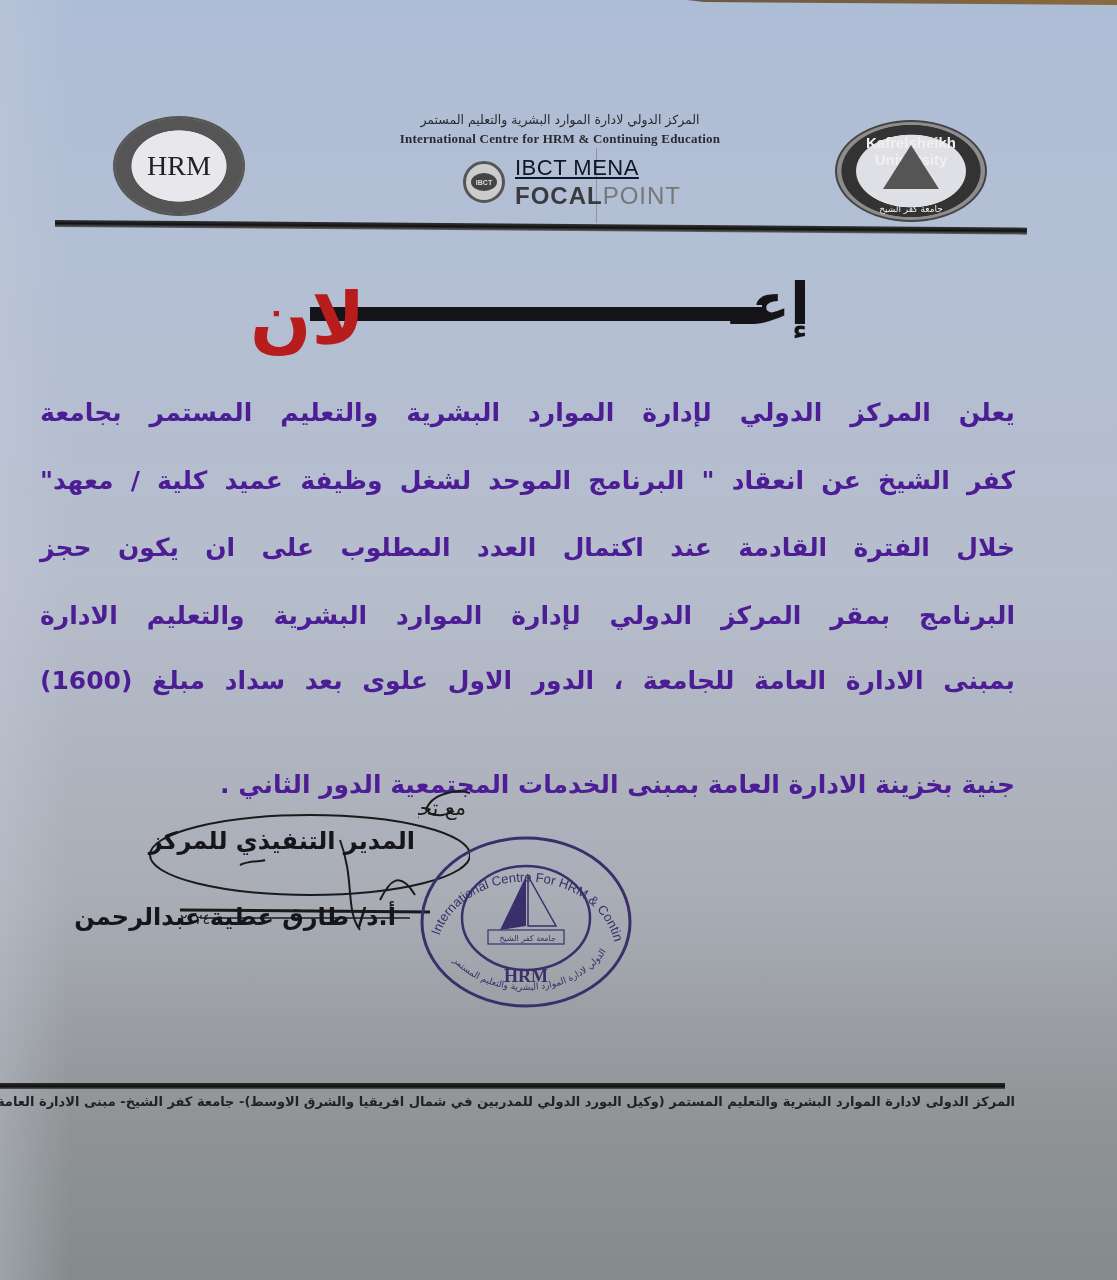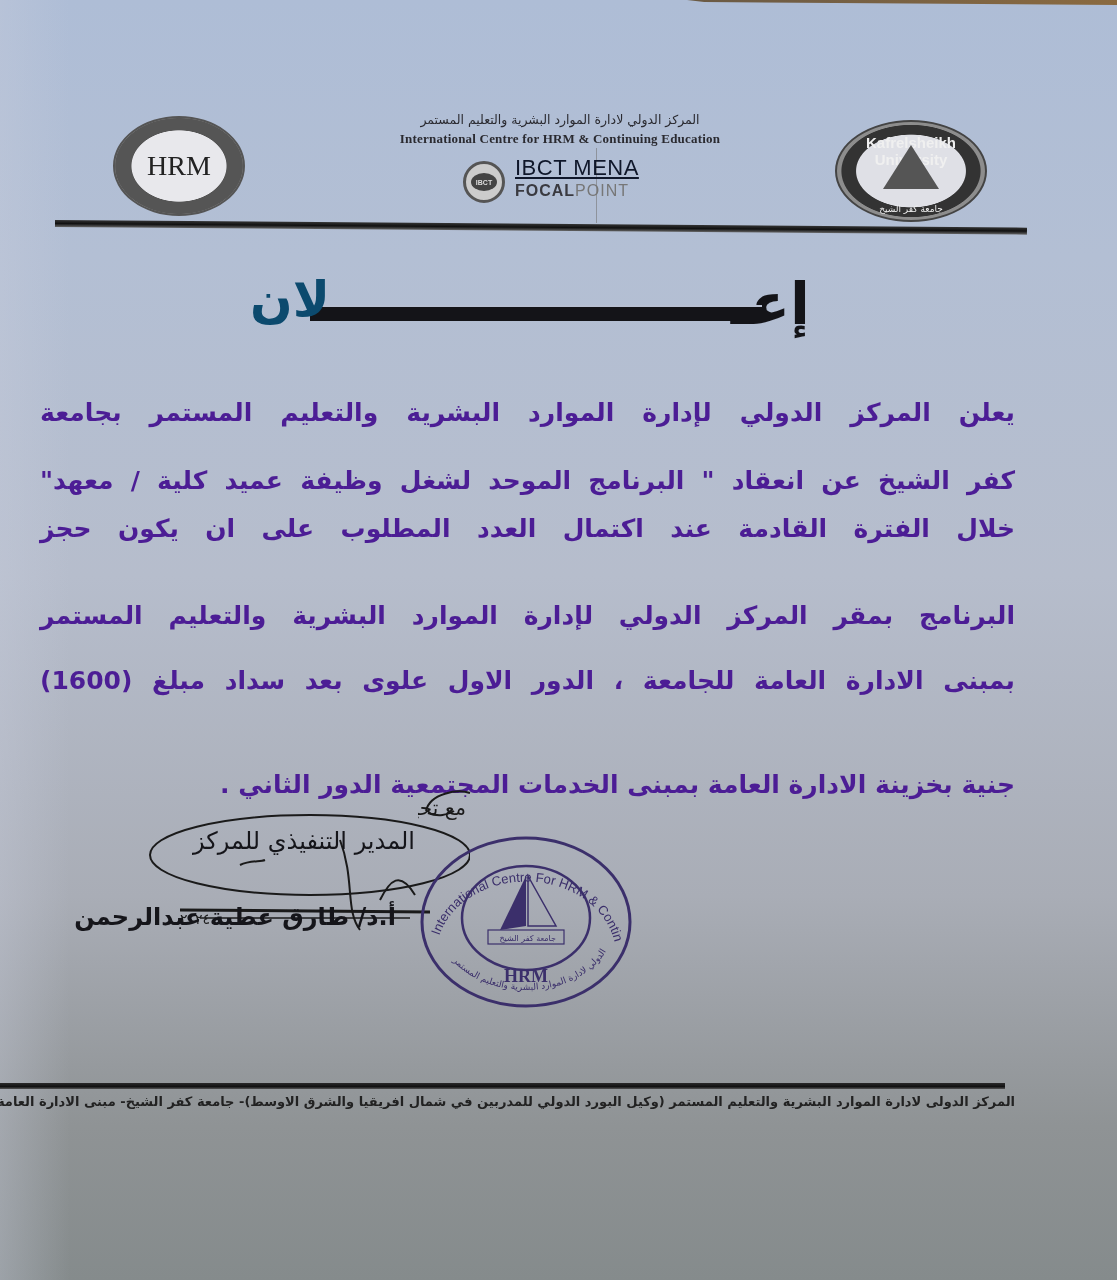--- a/index.html
+++ b/index.html
@@ -23,21 +23,21 @@
     direction: rtl; font-family: "DejaVu Sans", sans-serif; font-size: 12.5px; color: #2a2a30; }
   .hdr-english { position: absolute; left: 350px; top: 131px; width: 420px; text-align: center;
     font-family: "Liberation Serif", serif; font-weight: bold; font-size: 13px; color: #2a2a30; letter-spacing: 0.2px; }
   .focal { position: absolute; left: 463px; top: 158px; width: 260px; height: 50px; }
   .focal .vline { position: absolute; left: 133px; top: -10px; width: 1px; height: 75px; background: #777; opacity: .6; }
   .focal .target { position: absolute; left: 0; top: 3px; width: 42px; height: 42px; border-radius: 50%;
     border: 3px solid #555; box-sizing: border-box; background: #ccc; display:flex; align-items:center; justify-content:center; }
   .focal .target .inner { width: 26px; height: 18px; border-radius: 50%; background: #444; color:#ddd; font-size:7px;
     font-weight:bold; display:flex; align-items:center; justify-content:center; font-family:"Liberation Sans",sans-serif; }
   .focal .t1 { position: absolute; left: 52px; top: -3px; font-family: "Liberation Sans", sans-serif; font-size: 22px; letter-spacing: 0.5px; color: #0f172a; text-decoration: underline; }
-  .focal .t2 { position: absolute; left: 52px; top: 24px; font-family: "Liberation Sans", sans-serif; font-size: 16px; color: #555; letter-spacing: 1px; }
+  .focal .t2 { position: absolute; left: 52px; top: 24px; font-family: "Liberation Sans", sans-serif; font-size: 24px; color: #555; letter-spacing: 1px; }
   .focal .t2 b { color: #3a3a40; }
   .focal .t2 span { color: #777; font-weight: normal; }
 
   .logo { position: absolute; border-radius: 50%; box-sizing: border-box; display:flex; align-items:center; justify-content:center; }
   .logo-hrm { left: 113px; top: 116px; width: 132px; height: 100px;
     background: radial-gradient(ellipse at center, #e8e8ec 0 52%, #555 53% 70%, #8a8a8a 71% 100%);
     border: 2px solid #555; }
   .logo-hrm .txt { font-family: "Liberation Serif", serif; font-size: 28px; color: #222; }
   .logo-ku { left: 835px; top: 120px; width: 152px; height: 102px;
     background: radial-gradient(ellipse at center, #dfe0e6 0 52%, #333 53% 66%, #8d8d8d 67% 100%);
@@ -51,28 +51,28 @@
   .rule-top { position: absolute; left: 55px; top: 220px; width: 972px; height: 7px;
     background: linear-gradient(180deg, #333 0, #111 50%, #666 100%); transform: rotate(0.45deg); transform-origin: left; }
   .rule-bottom { position: absolute; left: 0; top: 1083px; width: 1005px; height: 6px;
     background: linear-gradient(180deg, #2a2a2a 0, #111 60%, #555 100%); }
 
   
   .title { position: absolute; left: 250px; top: 275px; width: 560px; height: 80px; direction: rtl; }
   .title .kashida { position: absolute; left: 60px; right: 48px; top: 30px; height: 14px; background: #141418;
     border-top: 2px solid #b8c0d2; }
   .title .r { position:absolute; right: 0; top: 0; font-size: 58px; font-weight: bold; color:#141418; line-height: 1; }
-  .title .l { position:absolute; left: 0; top: 0; font-size: 50px; font-weight: bold; color:#0c4a6e; line-height: 1; }
+  .title .l { position:absolute; left: 0; top: 8px; font-size: 72px; font-weight: bold; color:#b91c1c; line-height: 1; }
   .line { position: absolute; left: 40px; width: 975px; direction: rtl; text-align: justify; text-align-last: justify;
     font-family: "DejaVu Sans", sans-serif; font-weight: bold; font-size: 25px; color: #4c1d95; white-space: nowrap; letter-spacing: 0.3px; }
   .line.last { text-align-last: right; }
 
   
   .sig-title { position: absolute; left: 95px; top: 827px; width: 320px; direction: rtl; text-align: right;
-    font-weight: normal; font-size: 24px; color: #15151a; }
+    font-weight: bold; font-size: 24px; color: #15151a; }
   .sig-name { position: absolute; left: 65px; top: 903px; width: 340px; direction: rtl; text-align: center;
     font-weight: bold; font-size: 24px; color: #15151a; }
   .sig-handwriting { position: absolute; left: 140px; top: 800px; width: 330px; height: 140px; }
   .approval-note { position: absolute; left: 418px; top: 785px; width: 140px; height: 50px; }
 
   
   .stamp { position: absolute; left: 416px; top: 830px; width: 220px; height: 180px; }
 
   .footer { position: absolute; left: 40px; top: 1094px; width: 975px; direction: rtl; text-align: right;
     font-size: 13px; font-weight: bold; color: #222; white-space: nowrap; }
@@ -108,22 +108,22 @@
 <div class="rule-top"></div>
 
 <div class="title">
   <span class="r">إعـ</span>
   <div class="kashida"></div>
   <span class="l">لان</span>
 </div>
 
 <div class="line" style="top:398px">يعلن المركز الدولي لإدارة الموارد البشرية والتعليم المستمر بجامعة</div>
 <div class="line" style="top:466px">كفر الشيخ عن انعقاد " البرنامج الموحد لشغل وظيفة عميد كلية / معهد"</div>
-<div class="line" style="top:514px">خلال الفترة القادمة عند اكتمال العدد المطلوب على ان يكون حجز</div>
-<div class="line" style="top:601px">البرنامج بمقر المركز الدولي لإدارة الموارد البشرية والتعليم المستمر</div>
+<div class="line" style="top:533px">خلال الفترة القادمة عند اكتمال العدد المطلوب على ان يكون حجز</div>
+<div class="line" style="top:601px">البرنامج بمقر المركز الدولي لإدارة الموارد البشرية والتعليم الادارة</div>
 <div class="line" style="top:666px">بمبنى الادارة العامة للجامعة ، الدور الاول علوى بعد سداد مبلغ (1600)</div>
 <div class="line last" style="top:770px; left:175px; width:840px;">جنية بخزينة الادارة العامة بمبنى الخدمات المجتمعية الدور الثاني .</div>
 
 <svg class="approval-note" viewBox="0 0 140 50">
   <path d="M8 26 C 12 8, 40 4, 52 8" fill="none" stroke="#1a1a1a" stroke-width="2"></path>
   <path d="M10 28 C 20 32, 30 30, 36 26" fill="none" stroke="#1a1a1a" stroke-width="2"></path>
   <text x="48" y="30" font-size="20" font-family="DejaVu Sans, sans-serif" fill="#1a1a1a" direction="rtl">مع تحياتي</text>
 </svg>
 
 <svg class="sig-handwriting" viewBox="0 0 330 140">

